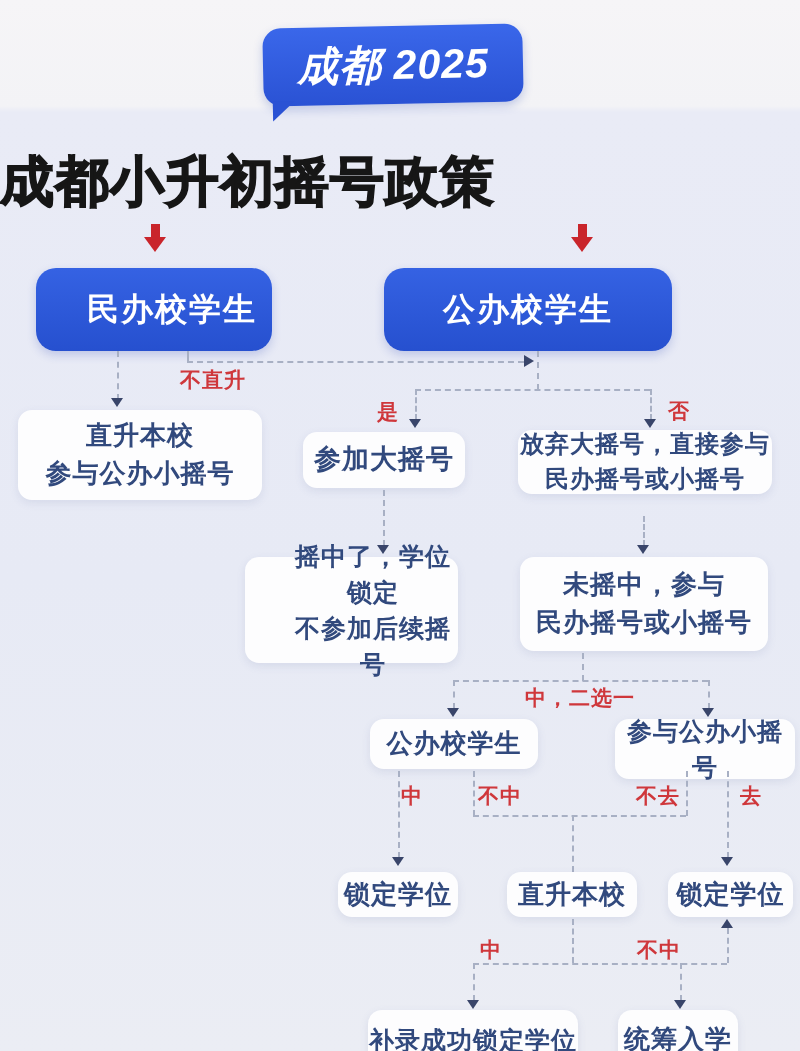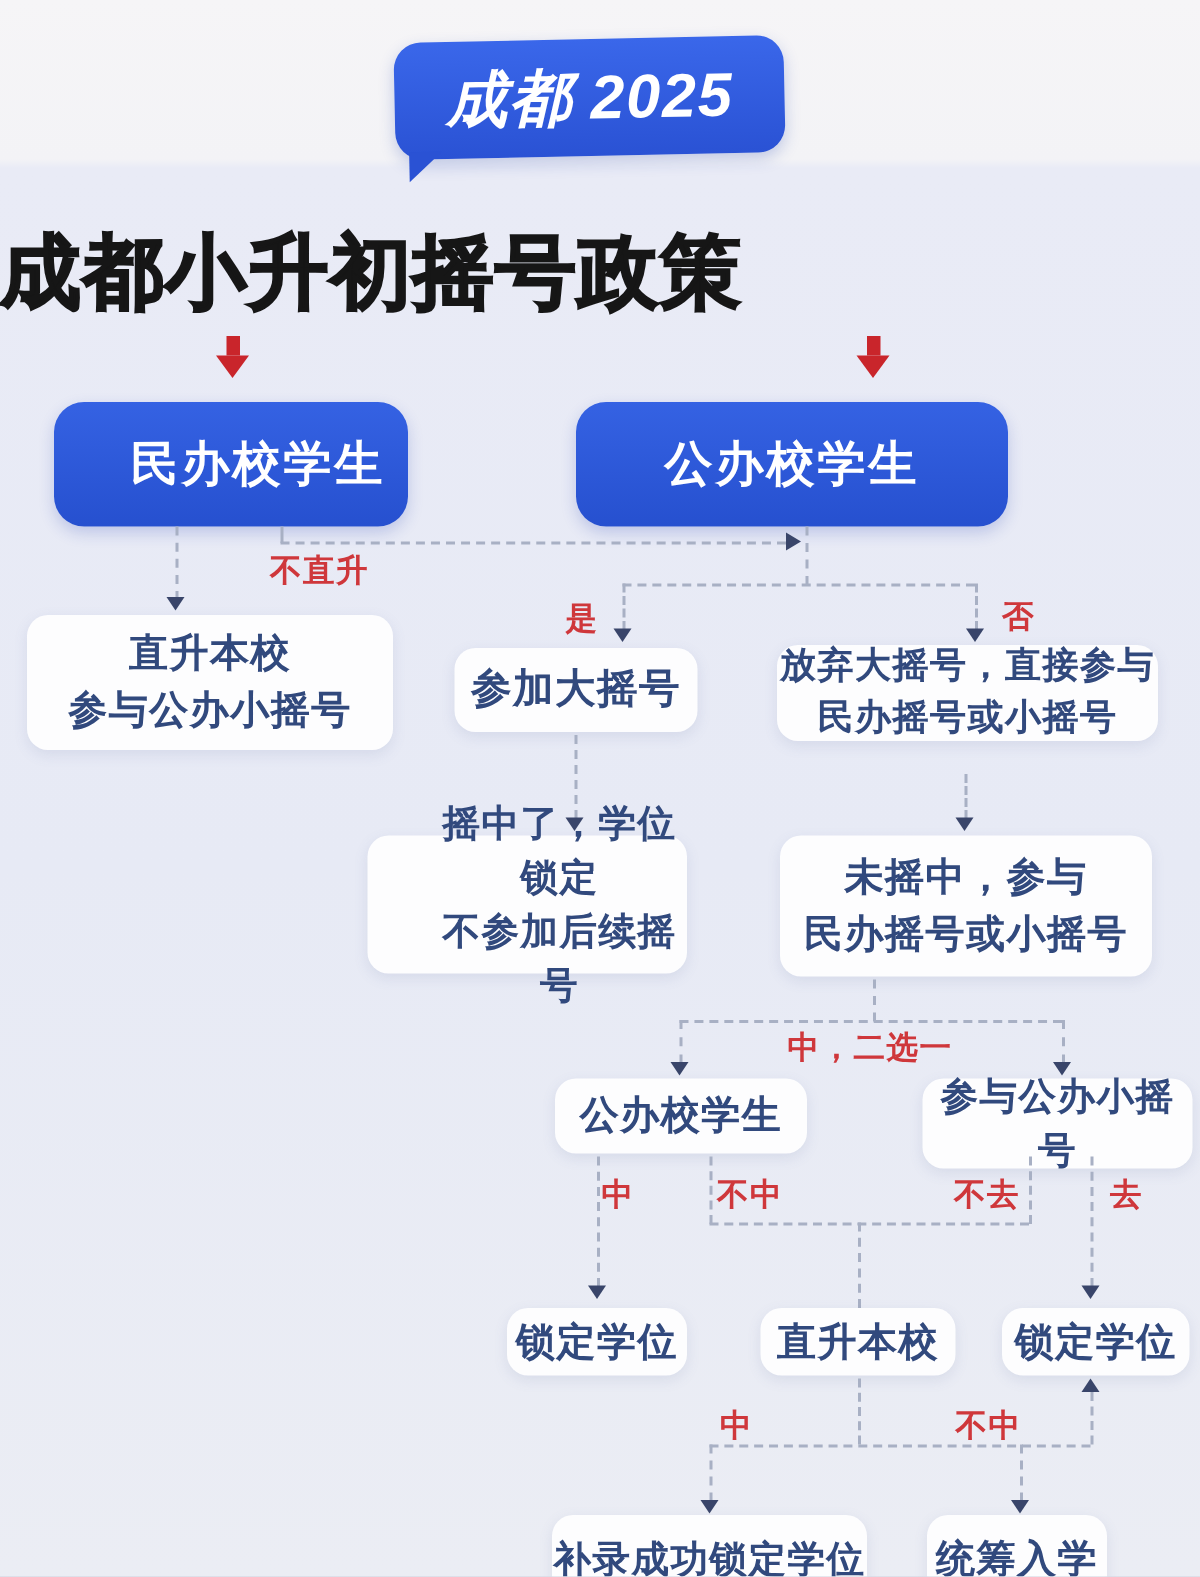--- a/index.html
+++ b/index.html
@@ -99,21 +99,21 @@
   <div class="wbox" style="left:518px;top:430px;width:254px;height:64px;font-size:24px;">
     <span>放弃大摇号，直接参与</span>
     <span>民办摇号或小摇号</span>
   </div>
 
   <div class="dv" style="left:383px;top:490px;height:56px;"></div>
   <div class="ad" style="left:377px;top:545px;"></div>
   <div class="dv" style="left:643px;top:516px;height:30px;"></div>
   <div class="ad" style="left:637px;top:545px;"></div>
 
-  <div class="wbox" style="left:245px;top:557px;width:213px;height:92px;font-size:25px;padding-left:43px;">
+  <div class="wbox" style="left:245px;top:557px;width:213px;height:106px;font-size:25px;padding-left:43px;">
     <span>摇中了，学位锁定</span>
     <span>不参加后续摇号</span>
   </div>
   <div class="wbox" style="left:520px;top:557px;width:248px;height:94px;font-size:26px;">
     <span>未摇中，参与</span>
     <span>民办摇号或小摇号</span>
   </div>
 
   <div class="dv" style="left:582px;top:653px;height:28px;"></div>
   <div class="dh" style="left:453px;top:680px;width:255px;"></div>

